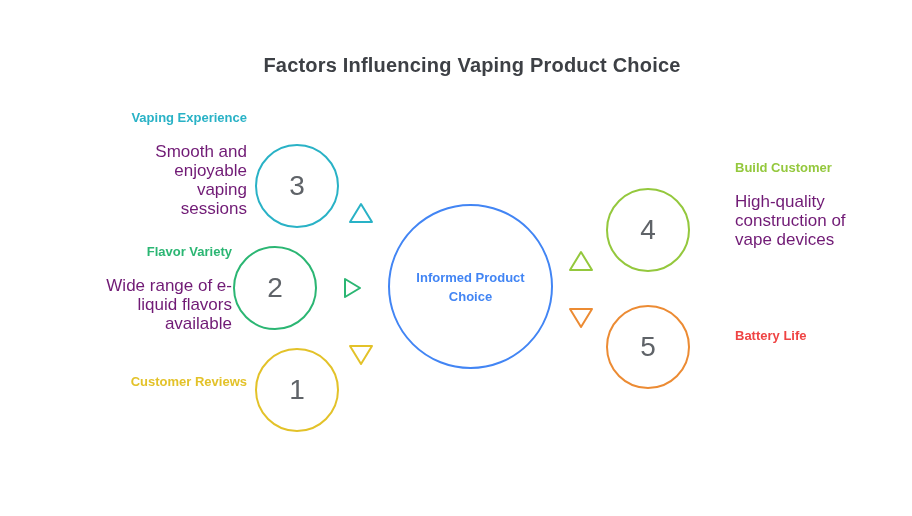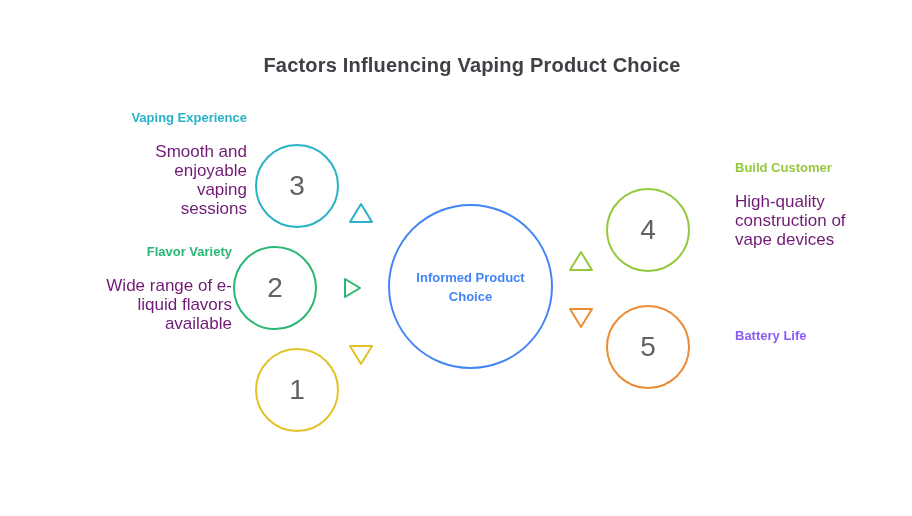--- a/index.html
+++ b/index.html
@@ -81,29 +81,30 @@
     <div class="factor-label" style="color: rgb(41, 178, 198);">Vaping Experience</div>
     <div class="factor-desc">Smooth and enjoyable vaping sessions</div>
   </div>
 
   <div class="block right-align" style="top:244px; right:712px; width:132px;">
     <div class="factor-label" style="color: rgb(43, 182, 115);">Flavor Variety</div>
     <div class="factor-desc">Wide range of e-liquid flavors available</div>
   </div>
 
   <div class="block right-align" style="top:374px; right:697px; width:140px;">
+    <div class="factor-label" style="color: rgb(227, 194, 41);">Customer Reviews</div>
   </div>
 
   <div class="block left-align" style="top:160px; left:735px; width:150px;">
     <div class="factor-label" style="color: rgb(148, 200, 61);">Build Customer</div>
     <div class="factor-desc">High-quality construction of vape devices</div>
   </div>
 
   <div class="block left-align" style="top:328px; left:735px; width:152px;">
-    <div class="factor-label" style="color: #8b5cf6;">Battery Life</div>
+    <div class="factor-label" style="color: #ef4444;">Battery Life</div>
   </div>
 
   <div class="num-circle" style="left: 255px; top: 144px; border-color: rgb(41, 178, 198);">
     <span class="num">3</span>
   </div>
 
   <div class="num-circle" style="left: 233px; top: 246px; border-color: rgb(43, 182, 115);">
     <span class="num">2</span>
   </div>
 

